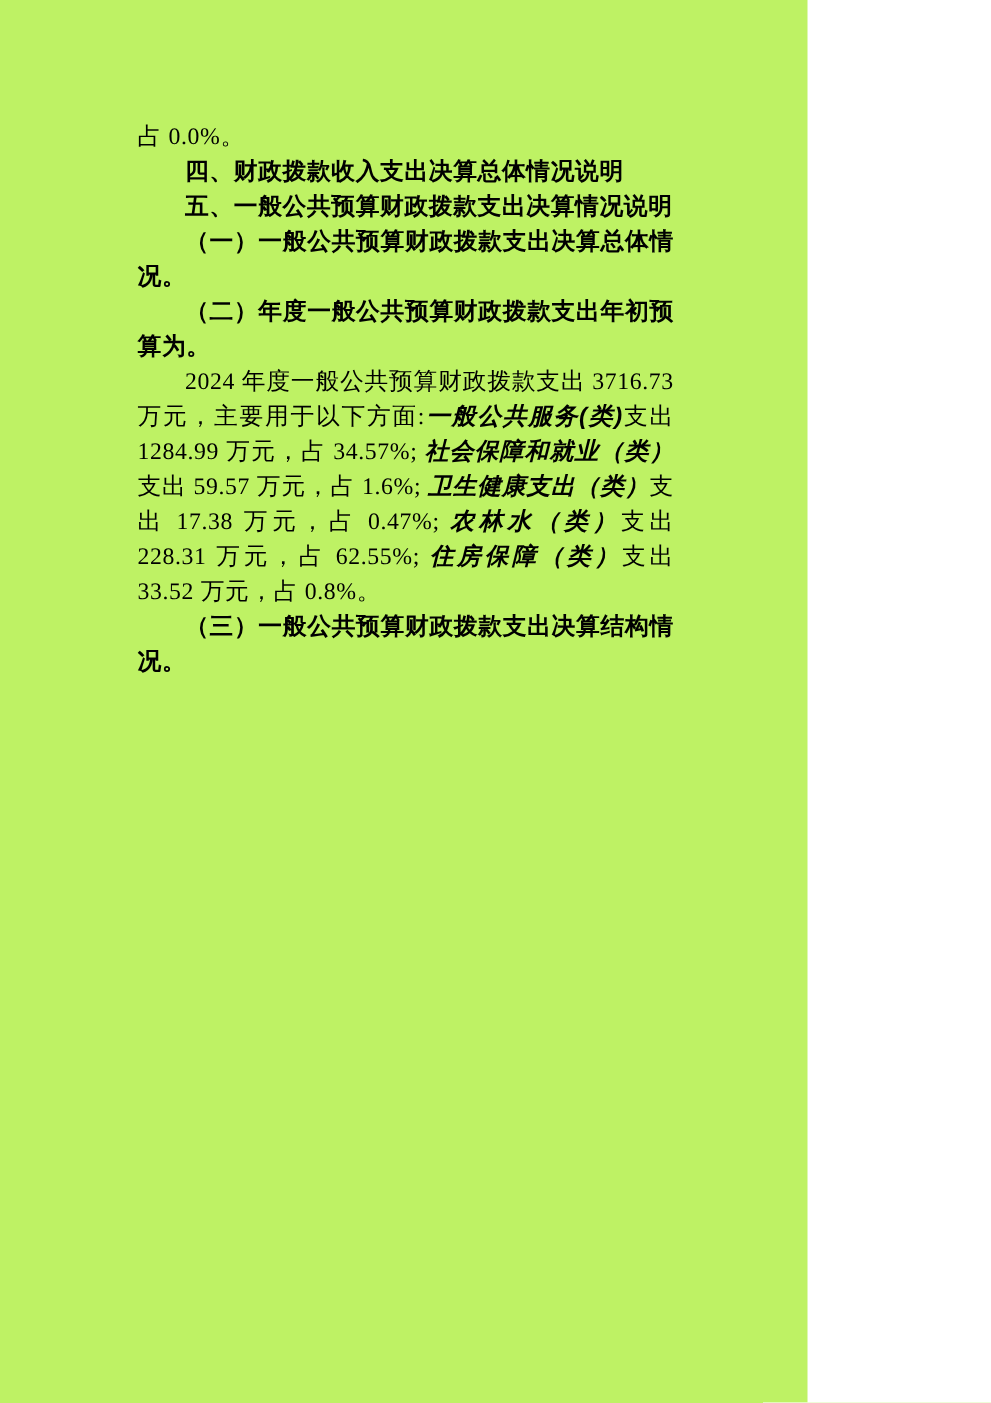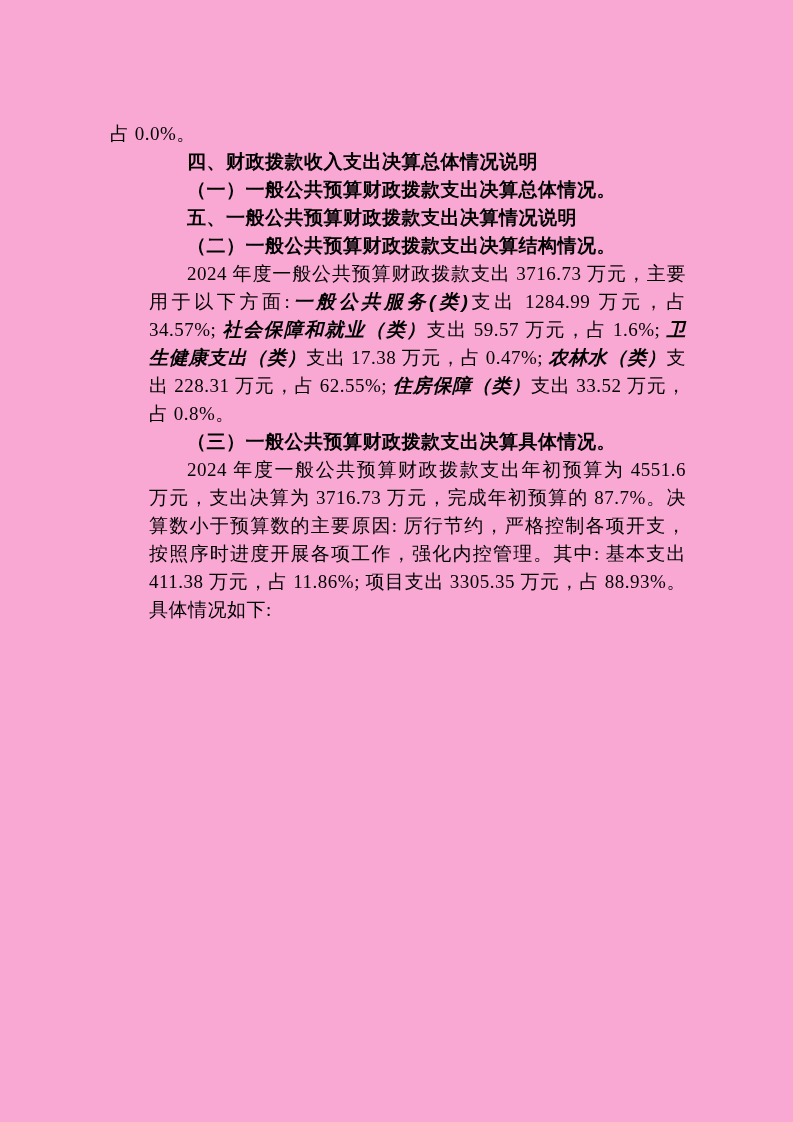--- a/index.html
+++ b/index.html
@@ -4,59 +4,58 @@
 <style>
   * { margin: 0; padding: 0; box-sizing: border-box; }
   html, body {
     width: 793px;
     height: 1122px;
     background: #ffffff;
     font-family: "Liberation Serif", "DejaVu Serif", serif;
     color: #000000;
   }
   .page {
-    width: 793px;
+    width: 646px;
     height: 1122px;
-    background: #f9a8d4;
-    padding: 120px 107px 0 110px;
+    background: #bef264;
+    padding: 96px 107px 0 110px;
     overflow: hidden;
   }
   p {
     font-size: 19px;
     line-height: 28px;
     text-align: justify;
     letter-spacing: 0.5px;
   }
-  .indent { text-indent: 2em; margin-left: 39px; }
+  .indent { text-indent: 2em; }
   .heading {
     font-weight: bold;
     font-family: "Liberation Sans", "DejaVu Sans", sans-serif;
   }
   .bold-seg {
     font-weight: bold;
     font-family: "Liberation Sans", "DejaVu Sans", sans-serif;
     font-style: italic;
   }
 </style>
 </head>
 <body>
 
 <div class="page">
 
   <p>占 0.0%。</p>
 
   <p class="indent heading">四、财政拨款收入支出决算总体情况说明</p>
 
 
+  <p class="indent heading">五、一般公共预算财政拨款支出决算情况说明</p>
+
   <p class="indent heading">（一）一般公共预算财政拨款支出决算总体情况。</p>
 
-  <p class="indent heading">五、一般公共预算财政拨款支出决算情况说明</p>
 
-
-  <p class="indent heading">（二）一般公共预算财政拨款支出决算结构情况。</p>
+  <p class="indent heading">（二）年度一般公共预算财政拨款支出年初预算为。</p>
 
   <p class="indent"><span>2024 年度一般公共预算财政拨款支出 3716.73 万元，主要用于以下方面:</span><span class="bold-seg">一般公共服务(类)</span><span>支出 1284.99 万元，占 34.57%; </span><span class="bold-seg">社会保障和就业（类）</span><span>支出 59.57 万元，占 1.6%; </span><span class="bold-seg">卫生健康支出（类）</span><span>支出 17.38 万元，占 0.47%; </span><span class="bold-seg">农林水（类）</span><span>支出 228.31 万元，占 62.55%; </span><span class="bold-seg">住房保障（类）</span><span>支出 33.52 万元，占 0.8%。</span></p>
 
-  <p class="indent heading">（三）一般公共预算财政拨款支出决算具体情况。</p>
+  <p class="indent heading">（三）一般公共预算财政拨款支出决算结构情况。</p>
 
-  <p class="indent">2024 年度一般公共预算财政拨款支出年初预算为 4551.6 万元，支出决算为 3716.73 万元，完成年初预算的 87.7%。决算数小于预算数的主要原因: 厉行节约，严格控制各项开支，按照序时进度开展各项工作，强化内控管理。其中: 基本支出 411.38 万元，占 11.86%; 项目支出 3305.35 万元，占 88.93%。具体情况如下:</p>
 
 </div>
 
 </body></html>

